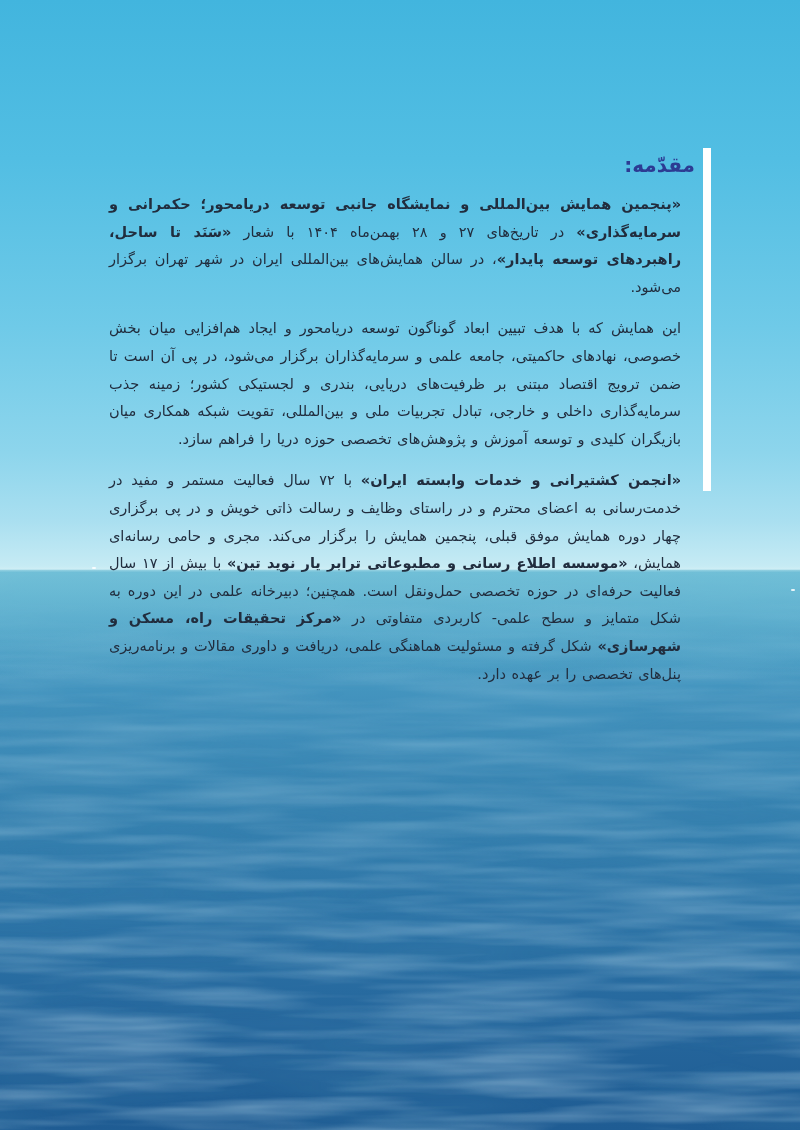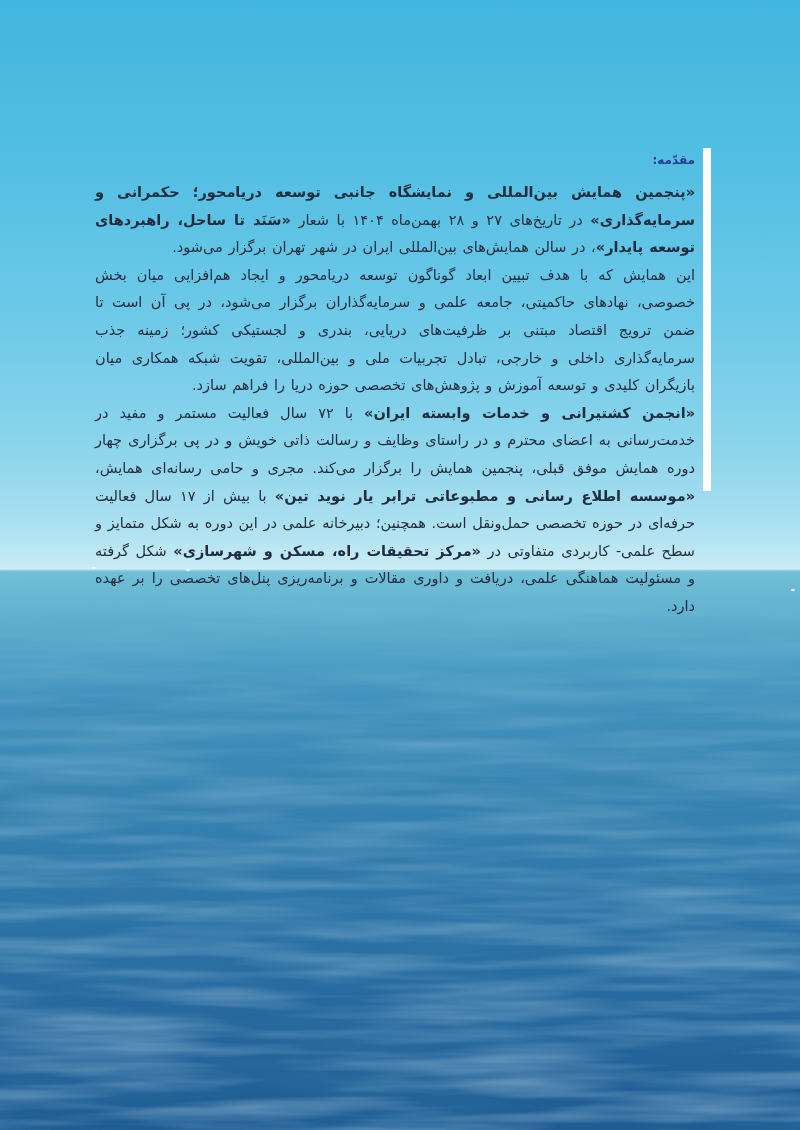--- a/index.html
+++ b/index.html
@@ -71,27 +71,27 @@
   .text-block {
     position: absolute;
     top: 153px;
     right: 105px;
     width: 600px;
     direction: rtl;
     color: #212d3e;
   }
   .heading {
     margin: 0 0 12px 0;
-    font-size: 12px;
+    font-size: 20px;
     font-weight: bold;
     color: #2c3b93;
     letter-spacing: 0.2px;
   }
   .body p {
-    margin: 0;
+    margin: 14px;
     font-size: 14.5px;
     line-height: 27.6px;
     text-align: justify;
     font-weight: normal;
     word-spacing: 1px;
   }
   .body p b { font-weight: bold; }
 </style>
 </head>
 <body>

